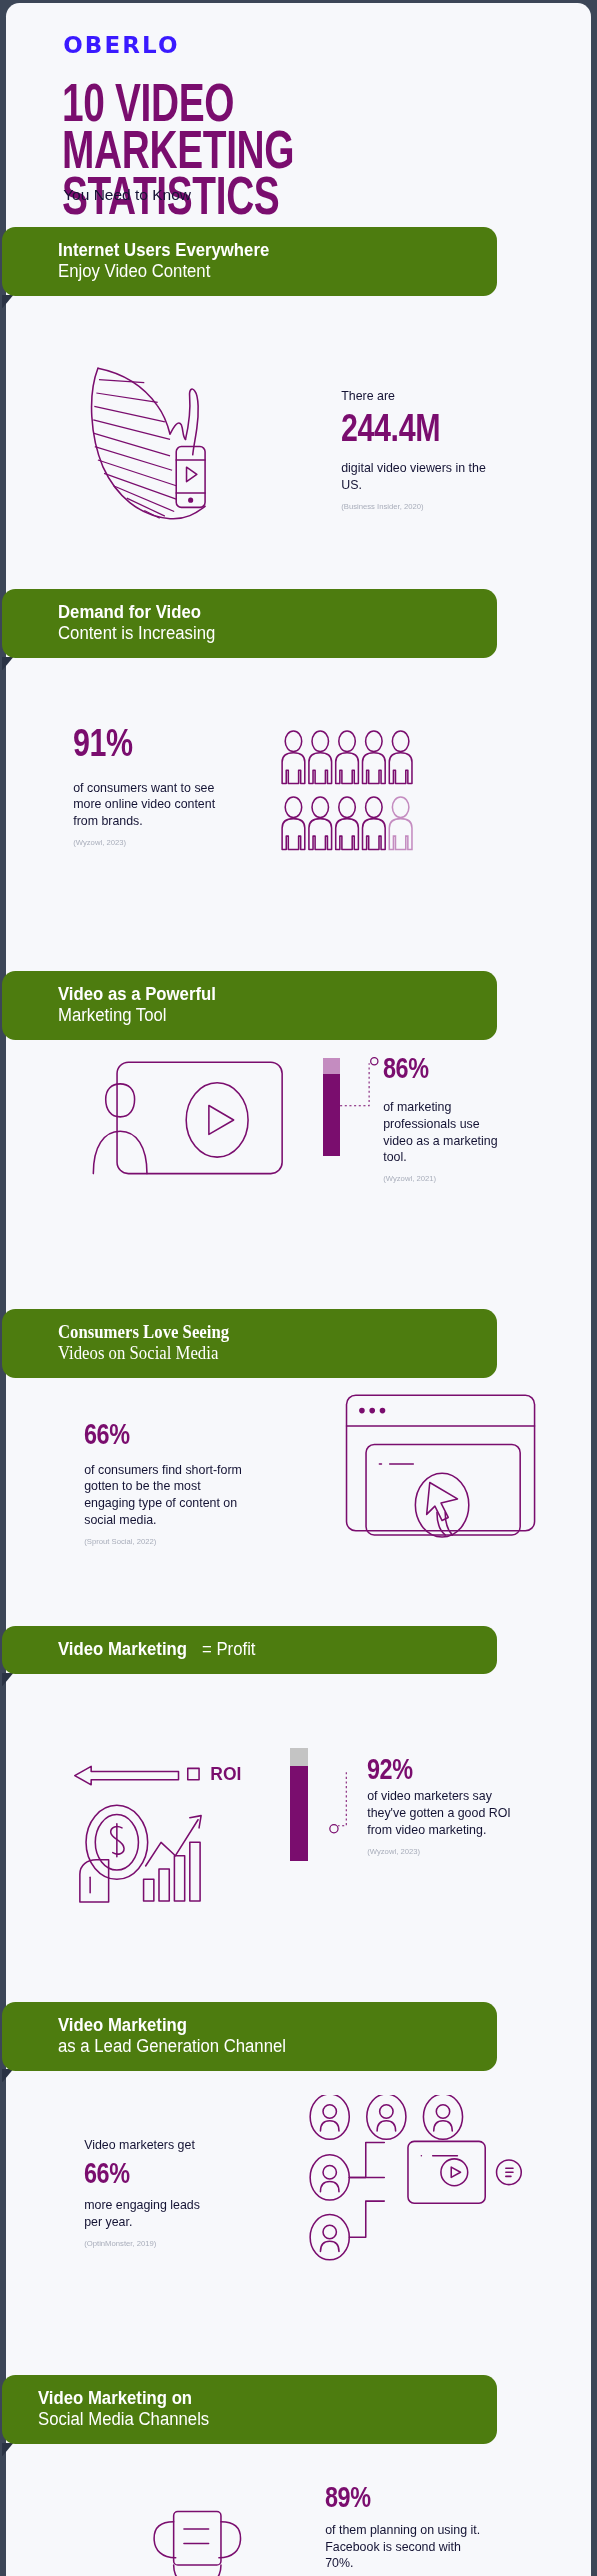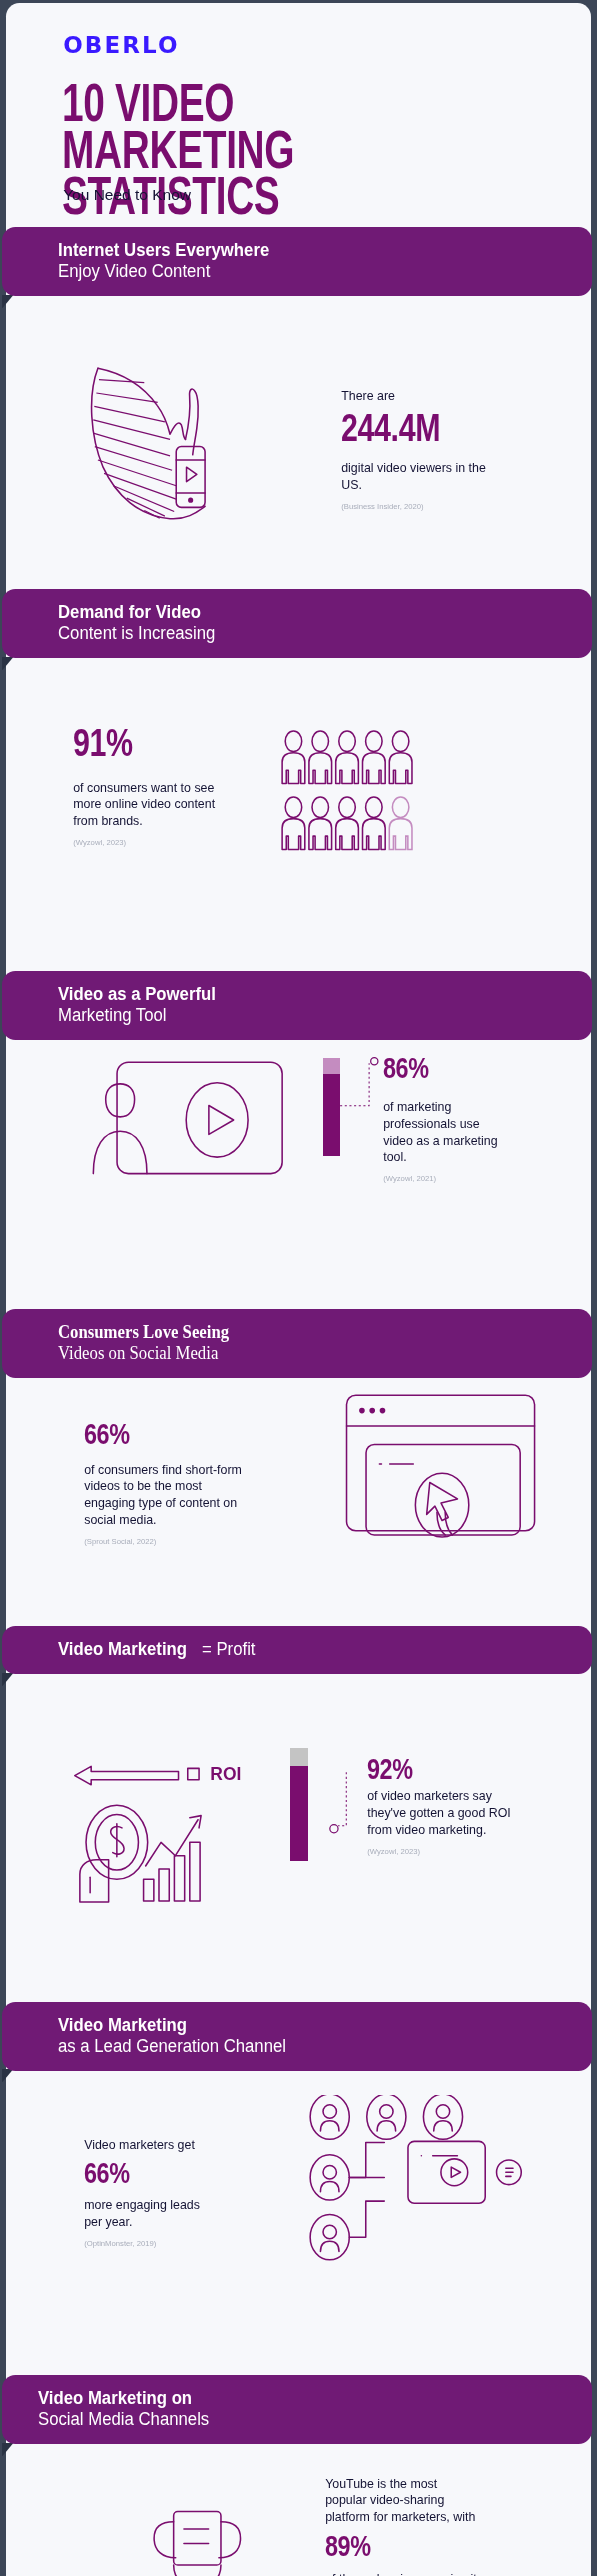--- a/index.html
+++ b/index.html
@@ -57,22 +57,22 @@
     top: 183px;
     font-size: 15.5px;
     color: #141334;
     font-weight: 400;
   }
 
   
   .banner {
     position: absolute;
     left: -4.1px;
-    width: 590px;
-    background: #701a75;
+    width: 495px;
+    background: #4d7c0f;
     border-radius: 13.4px;
     padding: 13.4px 0 13.4px 56px;
     color: #ffffff;
     z-index: 5;
   }
   .banner .b1 {
     font-size: 18px;
     font-weight: 700;
     line-height: 1.14;
     transform: scaleX(0.93);
@@ -290,21 +290,21 @@
   </div>
 
   <div class="banner" style="top:1306px;font-family:Liberation Serif, serif;">
     <div class="b1">Consumers Love Seeing</div>
     <div class="b2">Videos on Social Media</div>
   </div>
   <div class="banner-tail" style="top:1344px;"></div>
 
   <div class="stat-text" style="left:78px; top:1416px; width:165px;">
     <div class="bignum med">66%</div>
-    <div class="desc" style="margin-top:13.4px;">of consumers find short-form videos to be the most engaging type of content on social media.</div>
+    <div class="desc" style="margin-top:13.4px;">of consumers find short-form gotten to be the most engaging type of content on social media.</div>
     <div class="cite">(Sprout Social, 2022)</div>
   </div>
 
   <div class="art" style="left:330px; top:1386px;">
     <svg width="206" height="149" viewBox="0 0 400 290">
       <g class="pk">
         <rect x="20" y="12" width="366" height="264" rx="18"></rect>
         <path d="M20 72 L386 72"></path>
         <circle cx="50" cy="42" r="4" fill="#7a0d6e"></circle>
         <circle cx="70" cy="42" r="4" fill="#7a0d6e"></circle>
@@ -444,21 +444,20 @@
         <path d="M196 310 L268 310"></path>
         <path d="M58 192 L152 192"></path>
         <path d="M40 236 L132 236"></path>
         <path d="M40 282 L122 282"></path>
         <path d="M58 192 L58 328"></path>
       </g>
     </svg>
   </div>
 
   <div class="stat-text" style="left:319px; top:2473px; width:155px;">
-    <div class="lead">YouTube is the most popular video-sharing platform for marketers, with</div>
     <div class="bignum med" style="margin-top:6.2px;">89%</div>
     <div class="desc" style="margin-top:10.3px;">of them planning on using it. Facebook is second with 70%.</div>
 
   </div>
 
   <div class="stat-text" style="left:71px; top:3024px;">
     
   </div>
 
 </div>

